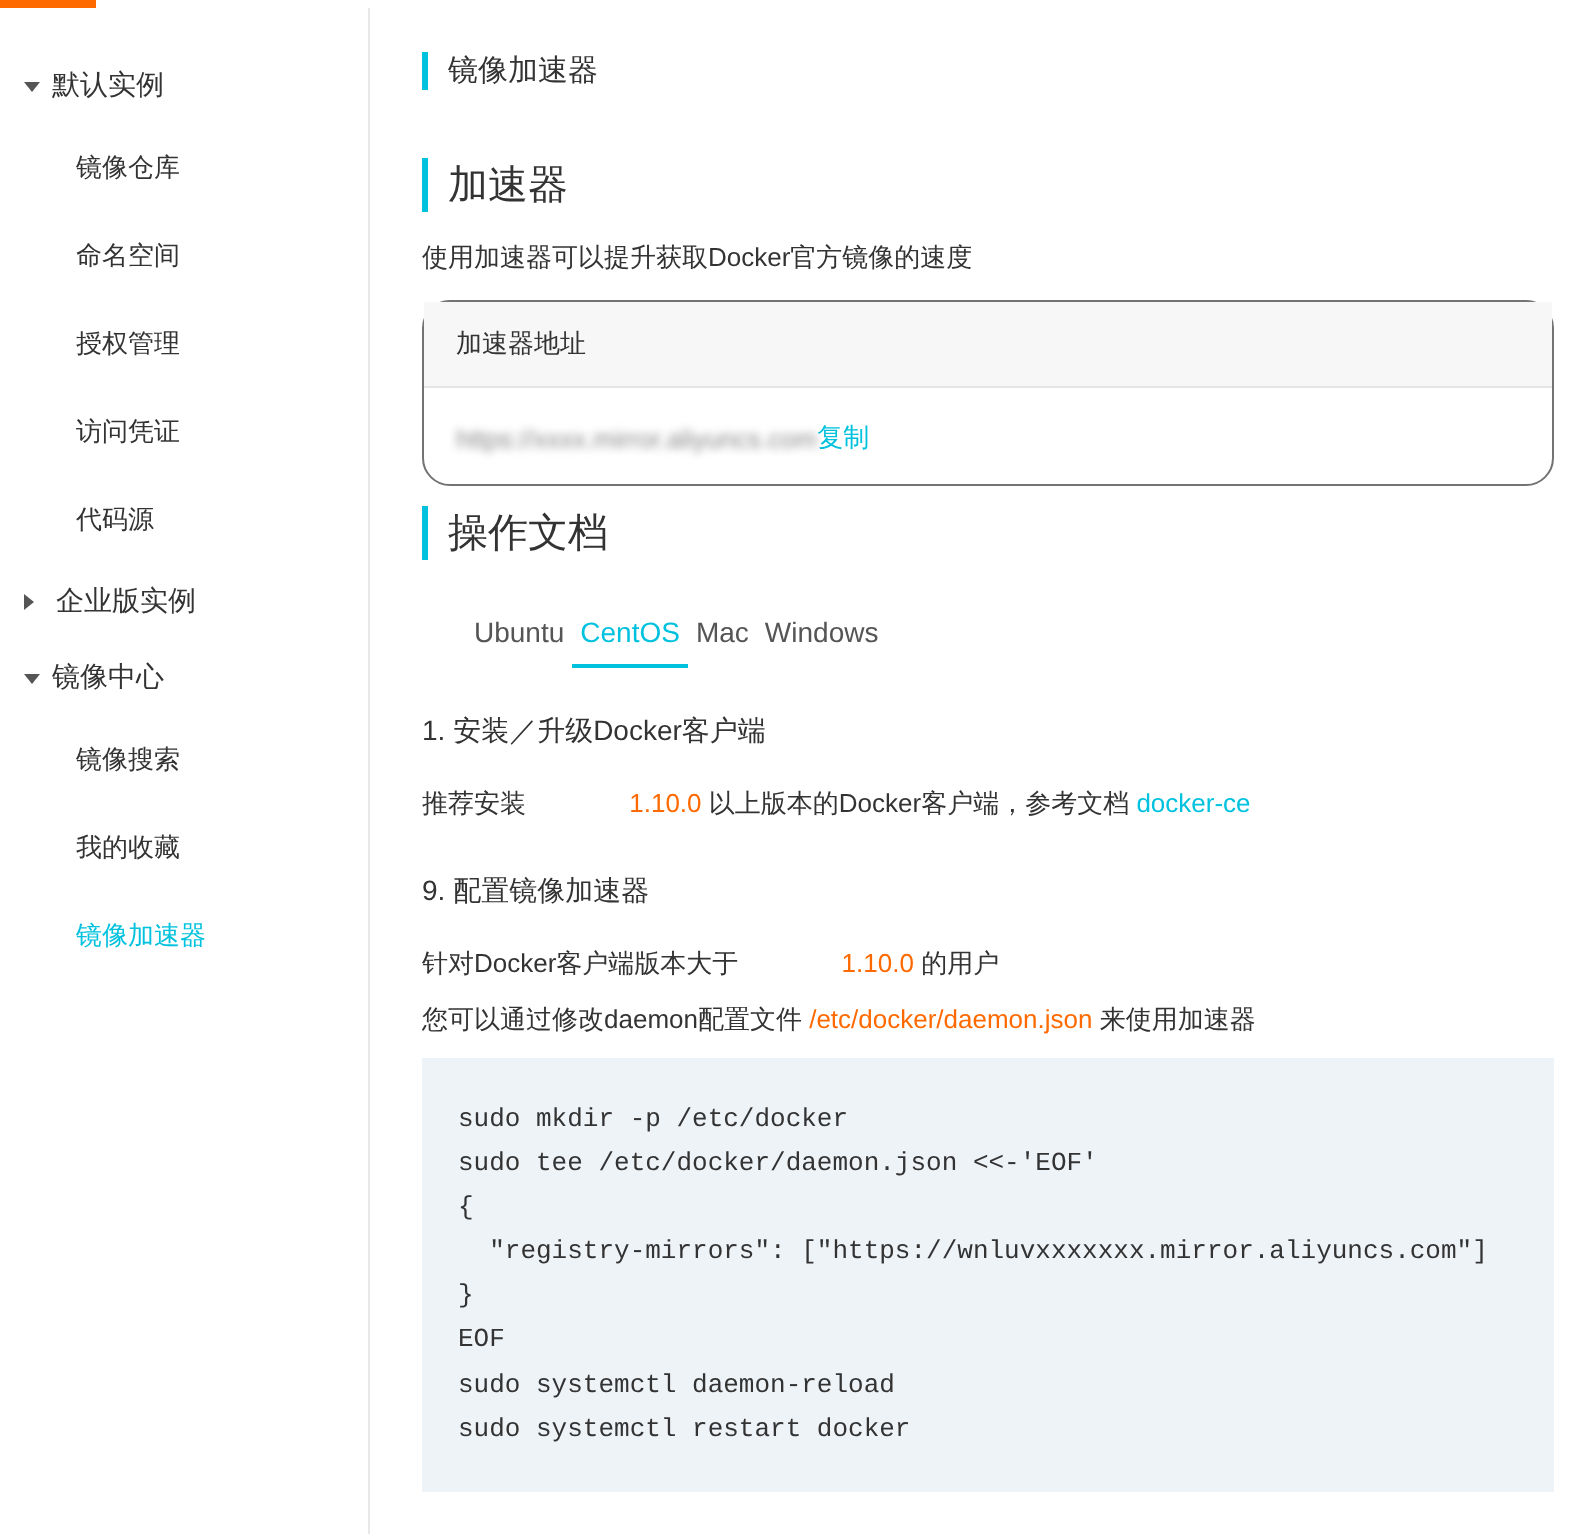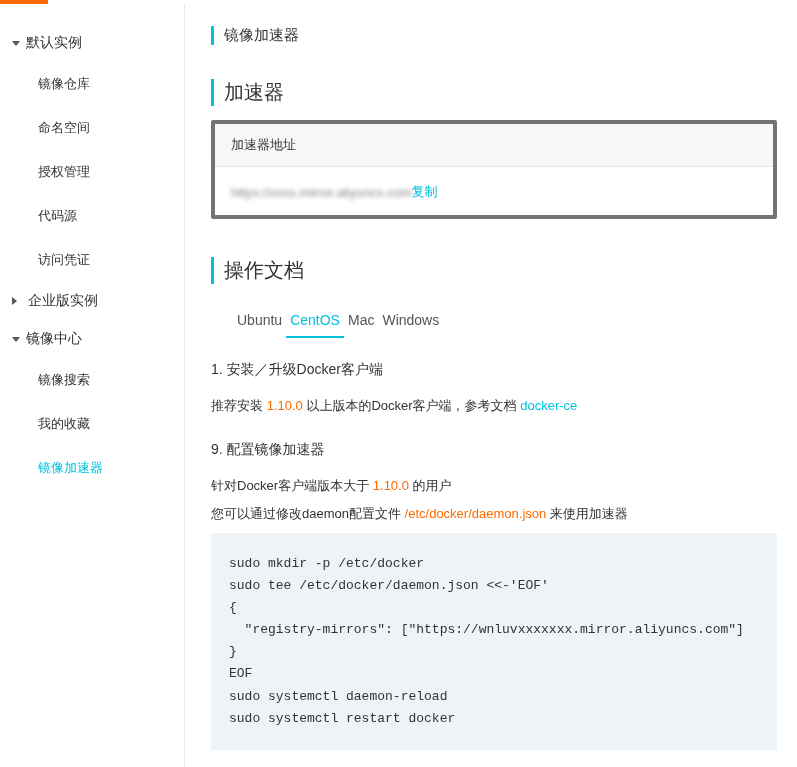--- a/index.html
+++ b/index.html
@@ -13,31 +13,31 @@
 .sidebar-group-header .caret { width: 0; height: 0; border-left: 4px solid transparent; border-right: 4px solid transparent; border-top: 5px solid #555; margin-right: 6px; }
 .sidebar-group-header .caret.closed { border-top: 4px solid transparent; border-bottom: 4px solid transparent; border-left: 5px solid #555; margin-right: 7px; }
 .sidebar-item { padding: 13px 20px 13px 38px; cursor: pointer; color: #333; font-size: 13px; }
 .sidebar-item.active { color: #00c1de; }
 .main { flex: 1; padding: 0 20px 30px 26px; }
 .page-title-wrap { padding: 22px 0 24px 0; }
 .page-title { border-left: 3px solid #00c1de; padding-left: 10px; font-size: 15px; color: #333; font-weight: normal; }
 .section-title-wrap { padding: 10px 0 14px 0; }
 .section-title { border-left: 3px solid #00c1de; padding-left: 10px; font-size: 20px; color: #333; font-weight: normal; }
 .section-desc { font-size: 13px; color: #333; margin-bottom: 12px; }
-.accel-box { border: 4px solid #737373; border-radius: 2px; margin-bottom: 28px; }
+.accel-box { border: 1px solid #737373; border-radius: 14px; }
 .accel-box-header { background: #f7f7f7; padding: 12px 16px; font-size: 13px; color: #333; border-bottom: 1px solid #e5e5e5; }
 .accel-box-body { padding: 16px 16px 14px 16px; display: flex; justify-content: flex-start; align-items: center; }
 .accel-url { color: #888; font-size: 13px; filter: blur(2px); user-select: none; }
 .copy-link { color: #00c1de; font-size: 13px; cursor: pointer; }
 .tabs { display: flex; padding: 6px 0 0 22px; border-bottom: 1px solid transparent; margin-bottom: 22px; }
 .tab { padding: 8px 4px; cursor: pointer; font-size: 14px; color: #555; }
 .tab.active { color: #00c1de; border-bottom: 2px solid #00c1de; }
 .doc-step-title { font-size: 14px; color: #333; margin-bottom: 18px; }
 .doc-text { font-size: 13px; color: #333; margin-bottom: 10px; }
-.ver { color: #ff6a00; }
+.ver { color: #ff6a00; margin-left: 48px; }
 .link { color: #00c1de; }
 .path { color: #ff6a00; }
 .code-block { background: #eef3f8; padding: 20px 18px; font-family: "Courier New", Courier, monospace; font-size: 13px; color: #333; white-space: pre; line-height: 1.7; margin-top: 10px; overflow-x: auto; }
 </style>
 </head>
 <body>
 
 <div class="top-bar"></div>
 
 <div class="container">
@@ -45,22 +45,22 @@
   <aside class="sidebar">
 
     <div class="sidebar-group">
       <div class="sidebar-group-header">
         <span class="caret"></span>
         <span>默认实例</span>
       </div>
       <div class="sidebar-item">镜像仓库</div>
       <div class="sidebar-item">命名空间</div>
       <div class="sidebar-item">授权管理</div>
+      <div class="sidebar-item">访问凭证</div>
       <div class="sidebar-item">代码源</div>
-      <div class="sidebar-item">访问凭证</div>
     </div>
 
     <div class="sidebar-group">
       <div class="sidebar-group-header">
         <span class="caret closed"></span>
         <span>企业版实例</span>
       </div>
     </div>
 
     <div class="sidebar-group">
@@ -76,20 +76,21 @@
 
   <main class="main">
 
     <div class="page-title-wrap">
       <h2 class="page-title">镜像加速器</h2>
     </div>
 
     <div class="section-title-wrap">
       <h3 class="section-title">加速器</h3>
     </div>
+    <div class="section-desc">使用加速器可以提升获取Docker官方镜像的速度</div>
 
     <div class="accel-box">
       <div class="accel-box-header">加速器地址</div>
       <div class="accel-box-body">
         <span class="accel-url">https://xxxx.mirror.aliyuncs.com</span>
         <span class="copy-link">复制</span>
       </div>
     </div>
 
     <div class="section-title-wrap">

